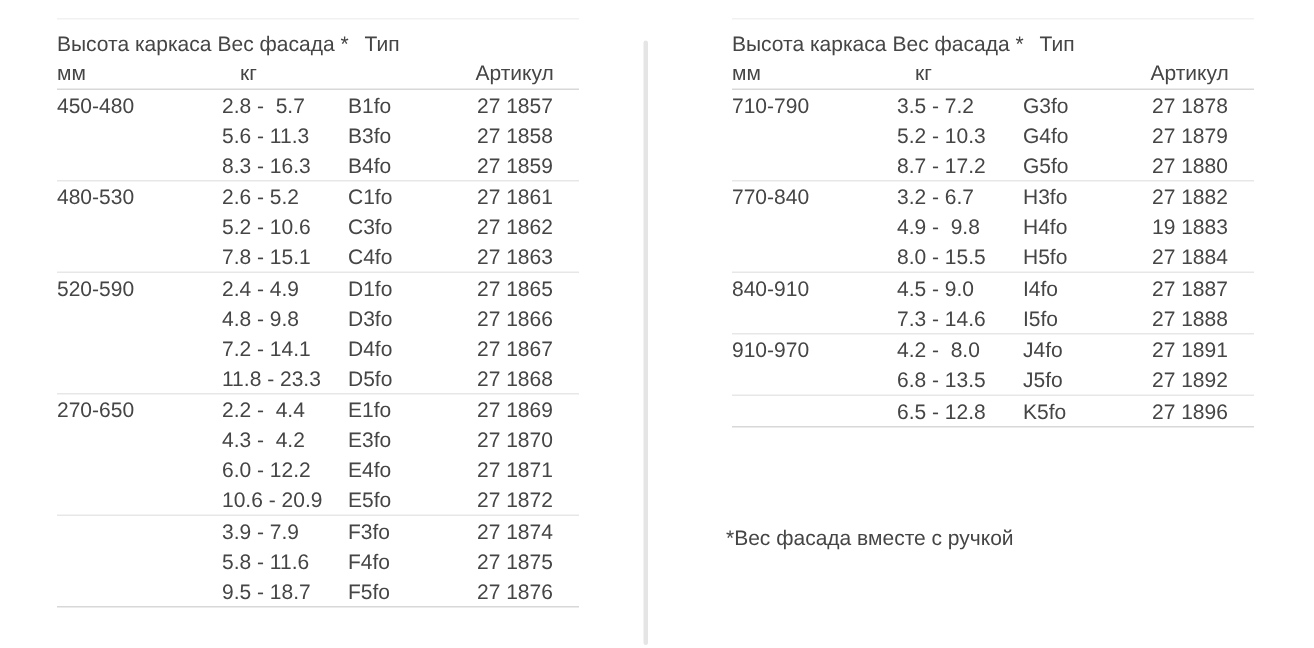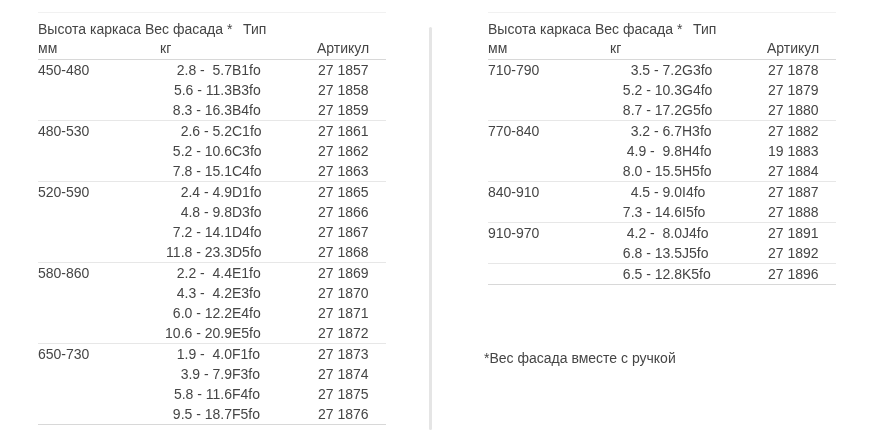--- a/index.html
+++ b/index.html
@@ -45,21 +45,21 @@
   .group + .group{border-top:1px solid var(--rule-light);}
   .row{
     display:grid;
     grid-template-columns:110px 84px 86px 68px;
     height:20px;
     align-items:center;
     font-size:14px;
     white-space:nowrap;
   }
   .cell-height{text-align:left;}
-  .cell-weight{text-align:right;white-space:pre;}
+  .cell-weight{text-align:left;white-space:pre;}
   .cell-type{text-align:left;}
   .cell-sku{text-align:left;}
   .footnote{
     position:absolute;
     left:484px;top:350px;
     font-size:14px;
     white-space:nowrap;
   }
 </style>
 </head>
@@ -143,21 +143,21 @@
           </div>
           <div class="row">
             <div class="cell-height"></div>
             <div class="cell-weight">11.8 - 23.3</div>
             <div class="cell-type">D5fo</div>
             <div class="cell-sku">27 1868</div>
           </div>
         </div>
         <div class="group">
           <div class="row">
-            <div class="cell-height">580-860</div>
+            <div class="cell-height">270-650</div>
             <div class="cell-weight">2.2 -  4.4</div>
             <div class="cell-type">E1fo</div>
             <div class="cell-sku">27 1869</div>
           </div>
           <div class="row">
             <div class="cell-height"></div>
             <div class="cell-weight">4.3 -  4.2</div>
             <div class="cell-type">E3fo</div>
             <div class="cell-sku">27 1870</div>
           </div>
@@ -168,26 +168,20 @@
             <div class="cell-sku">27 1871</div>
           </div>
           <div class="row">
             <div class="cell-height"></div>
             <div class="cell-weight">10.6 - 20.9</div>
             <div class="cell-type">E5fo</div>
             <div class="cell-sku">27 1872</div>
           </div>
         </div>
         <div class="group">
-          <div class="row">
-            <div class="cell-height">650-730</div>
-            <div class="cell-weight">1.9 -  4.0</div>
-            <div class="cell-type">F1fo</div>
-            <div class="cell-sku">27 1873</div>
-          </div>
           <div class="row">
             <div class="cell-height"></div>
             <div class="cell-weight">3.9 - 7.9</div>
             <div class="cell-type">F3fo</div>
             <div class="cell-sku">27 1874</div>
           </div>
           <div class="row">
             <div class="cell-height"></div>
             <div class="cell-weight">5.8 - 11.6</div>
             <div class="cell-type">F4fo</div>

